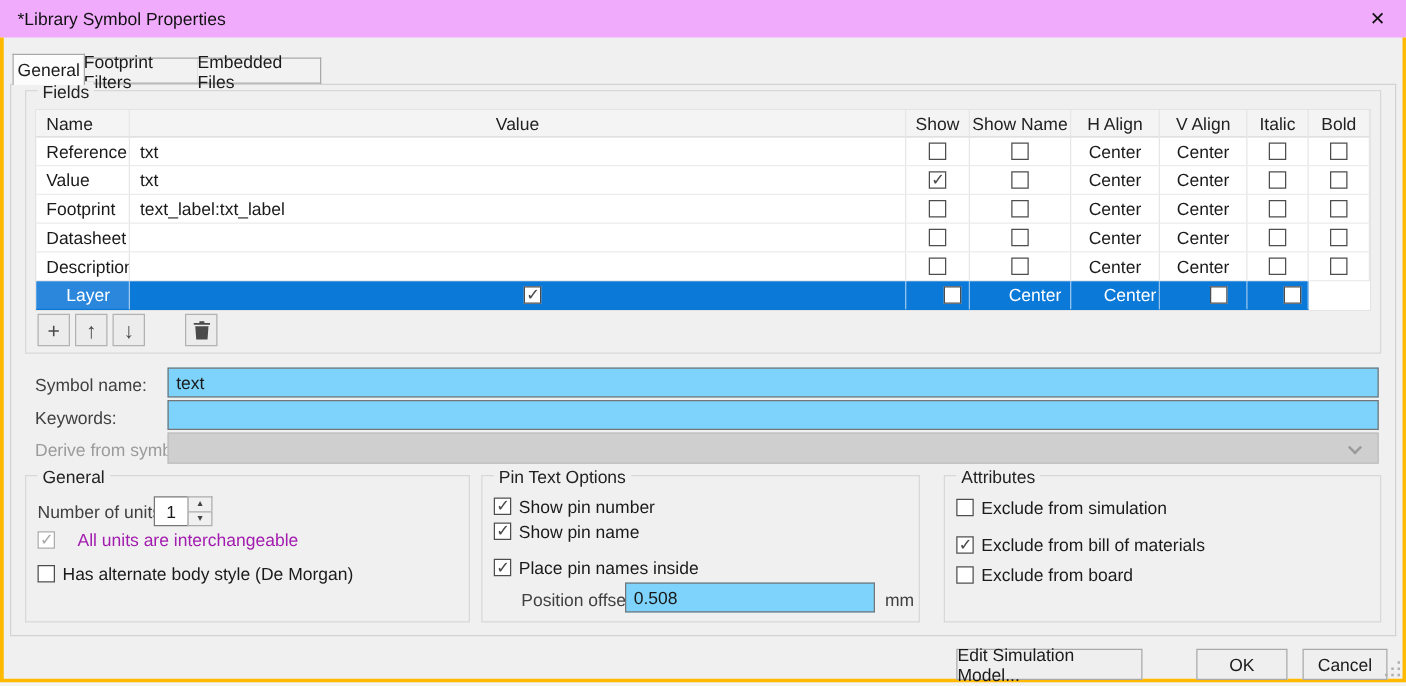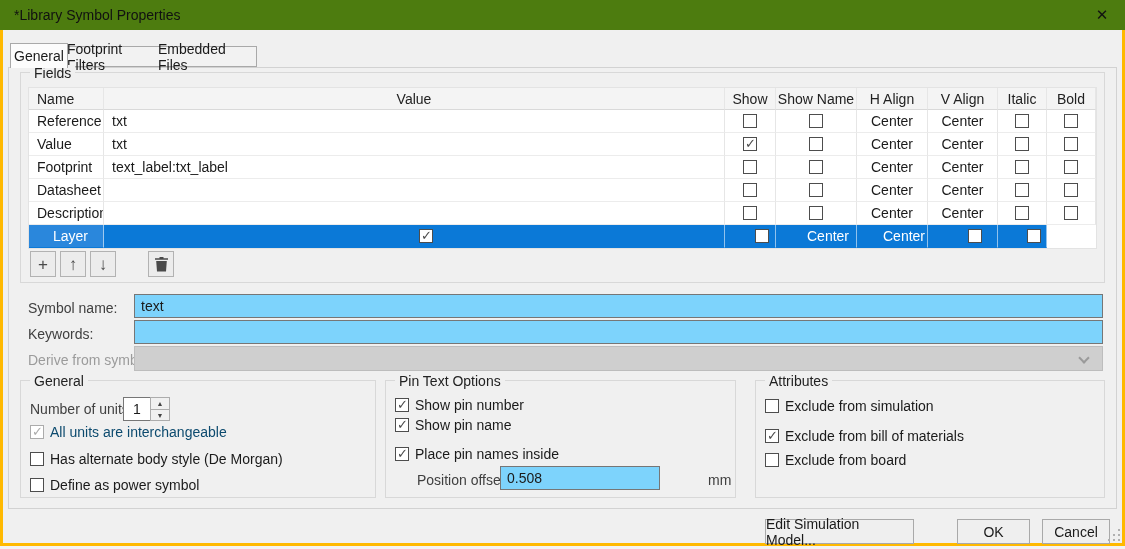--- a/index.html
+++ b/index.html
@@ -1,21 +1,21 @@
 <!DOCTYPE html>
 <html><head>
 <meta charset="utf-8">
 <style>
   * { margin:0; padding:0; box-sizing:border-box; }
   html,body { width:1125px; height:549px; }
   body { font-family:"Liberation Sans", sans-serif; font-size:14px; color:#1a1a1a; }
   #window { position:relative; width:1125px; height:549px; background:#f0f0f0; overflow:hidden; }
 
   
-  .titlebar { position:absolute; left:0; top:0; width:1125px; height:30px; background:#4d7c0f; display:flex; align-items:center; }
+  .titlebar { position:absolute; left:0; top:0; width:1125px; height:30px; background:#f0abfc; display:flex; align-items:center; }
   .title-text { margin-left:14px; font-size:14px; color:#111; }
   .close-btn { position:absolute; right:0; top:0; width:46px; height:30px; display:flex; align-items:center; justify-content:center; font-size:15px; color:#111; cursor:pointer; }
   .wborder { position:absolute; background:#ffb900; }
   .wb-left { left:0; top:30px; width:3px; height:515px; }
   .wb-right { left:1122px; top:30px; width:3px; height:515px; }
   .wb-bottom { left:0; top:543px; width:1125px; height:3px; }
   .wb-under { position:absolute; left:0; top:546px; width:1125px; height:3px; background:#f3f3f3; }
 
   
   .tab { position:absolute; border:1px solid #a9a9a9; background:#f2f2f2; display:flex; align-items:center; justify-content:center; font-size:14px; cursor:pointer; }
@@ -39,21 +39,21 @@
   .grow.selected .gcell { background:#0b79d7; color:#fff; border-right:1px solid rgba(255,255,255,.55); border-bottom:1px solid #0b79d7;padding-left:24px; }
   .grow.selected .gcell.namecell { background:#2a87dc; }
 
   
   .cb { width:14px; height:14px; background:#fff; border:1px solid #4d4d4d; position:relative; flex:0 0 auto; }
   .cb.checked::after { content:"✓"; position:absolute; left:1px; top:-2px; font-size:13px; color:#4a4a4a; }
   .cb.disabled { border-color:#ababab; }
   .cb.disabled::after { color:#ababab; }
   .cbrow { position:absolute; display:flex; align-items:center; gap:6px; cursor:pointer; }
   .cbrow .lbl { font-size:14px; }
-  .cbrow.disabled .lbl { color:#0c4a6e; }
+  .cbrow.disabled .lbl { color:#a21caf;margin-left:12px; }
 
   
   .tbtn { position:absolute; top:251px; width:26px; height:26px; background:#ececec; border:1px solid #b2b2b2; display:flex; align-items:center; justify-content:center; color:#4a4a4a; cursor:pointer; }
   .tbtn .glyph { font-size:17px; line-height:1; }
 
   
   .ti { position:absolute; background:#7dd3fc; border:1px solid #767676; font-size:14px; padding:0 6px; display:flex; align-items:center; font-family:"Liberation Sans", sans-serif; }
   .label { position:absolute; font-size:14px; color:#404040; white-space:nowrap; }
   .label.disabled { color:#9b9b9b; }
   .combo-disabled { position:absolute; background:#cfcfcf; border:1px solid #bdbdbd; }
@@ -263,42 +263,38 @@
   </div>
 
   <div class="cbrow disabled" style="left:30px; top:424px;">
     <span class="cb disabled checked"></span>
     <span class="lbl">All units are interchangeable</span>
   </div>
   <div class="cbrow" style="left:30px; top:451px;">
     <span class="cb"></span>
     <span class="lbl">Has alternate body style (De Morgan)</span>
   </div>
-  <div class="cbrow" style="left:30px; top:477px;">
-    <span class="cb"></span>
-    <span class="lbl">Define as power symbol</span>
-  </div>
 
   <div class="groupbox" style="left:385px; top:380px; width:351px; height:118px;"></div>
   <span class="grouplabel" style="left:395px; top:373px;">Pin Text Options</span>
 
   <div class="cbrow" style="left:395px; top:397px;">
     <span class="cb checked"></span>
     <span class="lbl">Show pin number</span>
   </div>
   <div class="cbrow" style="left:395px; top:417px;">
     <span class="cb checked"></span>
     <span class="lbl">Show pin name</span>
   </div>
   <div class="cbrow" style="left:395px; top:446px;">
     <span class="cb checked"></span>
     <span class="lbl">Place pin names inside</span>
   </div>
   <span class="label" style="left:417px; top:472px;">Position offset:</span>
-  <div class="ti" style="left:500px; top:466px; width:160px; height:24px;">0.508</div>
+  <div class="ti" style="left:500px; top:466px; width:200px; height:24px;">0.508</div>
   <span class="label" style="left:708px; top:472px;">mm</span>
 
   <div class="groupbox" style="left:755px; top:380px; width:350px; height:118px;"></div>
   <span class="grouplabel" style="left:765px; top:373px;">Attributes</span>
 
   <div class="cbrow" style="left:765px; top:398px;">
     <span class="cb"></span>
     <span class="lbl">Exclude from simulation</span>
   </div>
   <div class="cbrow" style="left:765px; top:428px;">

